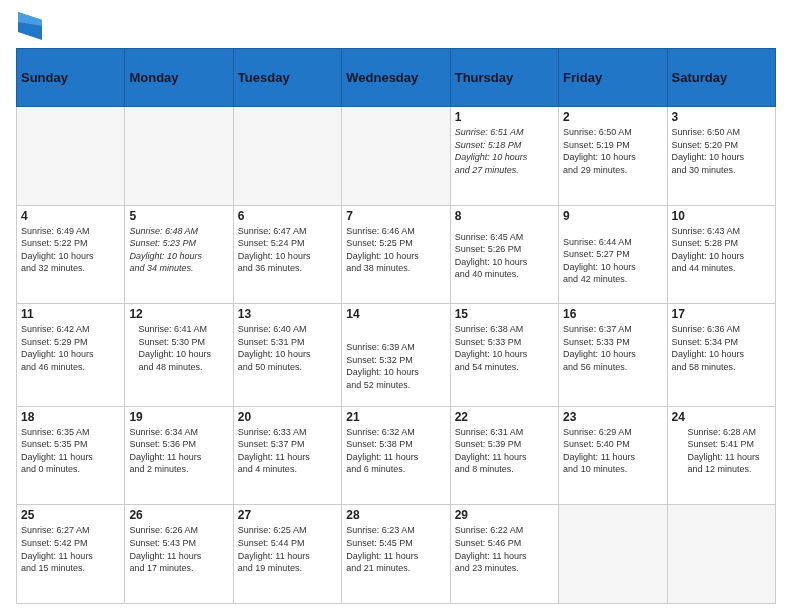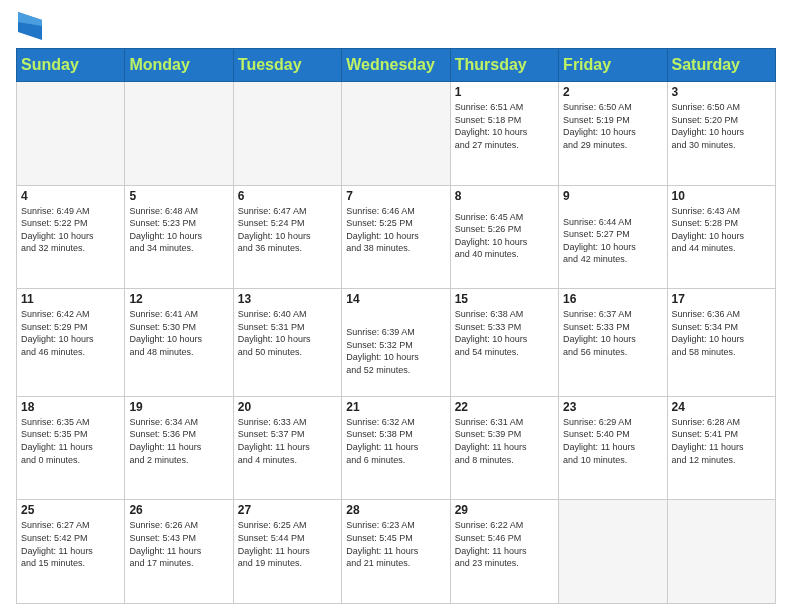--- a/index.html
+++ b/index.html
@@ -57,24 +57,24 @@
       color: #444;
     }
     .calendar {
       flex: 1;
       border-collapse: collapse;
       width: 100%;
       table-layout: fixed;
     }
     .calendar th {
       background: #2176c7;
-      color: #bef264;
-      font-size: 16px;
+      color: #0f172a;
+      font-size: 13px;
       font-weight: bold;
-      padding: 7px 4px;
+      padding: 21px 4px;
       border: 1px solid #1a5fa0;
       text-align: left;
     }
     .calendar td {
       border: 1px solid #ccc;
       vertical-align: top;
       padding: 3px 4px;
       font-size: 9.5px;
       color: #222;
       background: #fff;
@@ -129,21 +129,21 @@
         </tr>
     </thead>
     <tbody id="calendar-body">
     <tr>
           <td class="empty"></td>
           <td class="empty"></td>
           <td class="empty"></td>
           <td class="empty"></td>
           <td>
             <span class="day-num">1</span>
-            <div class="day-info" style="white-space: pre-line;">Sunrise: 6:51 AM
+            <div class="day-info" style="white-space: pre-line; font-style: italic;">Sunrise: 6:51 AM
 Sunset: 5:18 PM
 Daylight: 10 hours
 and 27 minutes.</div>
           </td>
           <td>
             <span class="day-num">2</span>
             <div class="day-info" style="white-space: pre-line;">Sunrise: 6:50 AM
 Sunset: 5:19 PM
 Daylight: 10 hours
 and 29 minutes.</div>
@@ -159,21 +159,21 @@
         <tr>
           <td>
             <span class="day-num">4</span>
             <div class="day-info" style="white-space: pre-line;">Sunrise: 6:49 AM
 Sunset: 5:22 PM
 Daylight: 10 hours
 and 32 minutes.</div>
           </td>
           <td>
             <span class="day-num">5</span>
-            <div class="day-info" style="white-space: pre-line;">Sunrise: 6:48 AM
+            <div class="day-info" style="white-space: pre-line; font-style: italic;">Sunrise: 6:48 AM
 Sunset: 5:23 PM
 Daylight: 10 hours
 and 34 minutes.</div>
           </td>
           <td>
             <span class="day-num">6</span>
             <div class="day-info" style="white-space: pre-line;">Sunrise: 6:47 AM
 Sunset: 5:24 PM
 Daylight: 10 hours
 and 36 minutes.</div>
@@ -210,21 +210,21 @@
         <tr>
           <td>
             <span class="day-num">11</span>
             <div class="day-info" style="white-space: pre-line;">Sunrise: 6:42 AM
 Sunset: 5:29 PM
 Daylight: 10 hours
 and 46 minutes.</div>
           </td>
           <td>
             <span class="day-num">12</span>
-            <div class="day-info" style="white-space: pre-line;">Sunrise: 6:41 AM
+            <div class="day-info" style="white-space: pre-line; margin-left: 9px;">Sunrise: 6:41 AM
 Sunset: 5:30 PM
 Daylight: 10 hours
 and 48 minutes.</div>
           </td>
           <td>
             <span class="day-num">13</span>
             <div class="day-info" style="white-space: pre-line;">Sunrise: 6:40 AM
 Sunset: 5:31 PM
 Daylight: 10 hours
 and 50 minutes.</div>
@@ -296,21 +296,21 @@
           </td>
           <td>
             <span class="day-num">23</span>
             <div class="day-info" style="white-space: pre-line;">Sunrise: 6:29 AM
 Sunset: 5:40 PM
 Daylight: 11 hours
 and 10 minutes.</div>
           </td>
           <td>
             <span class="day-num">24</span>
-            <div class="day-info" style="white-space: pre-line;">Sunrise: 6:28 AM
+            <div class="day-info" style="white-space: pre-line; margin-left: 16px;">Sunrise: 6:28 AM
 Sunset: 5:41 PM
 Daylight: 11 hours
 and 12 minutes.</div>
           </td>
         </tr>
         <tr>
           <td>
             <span class="day-num">25</span>
             <div class="day-info" style="white-space: pre-line;">Sunrise: 6:27 AM
 Sunset: 5:42 PM

